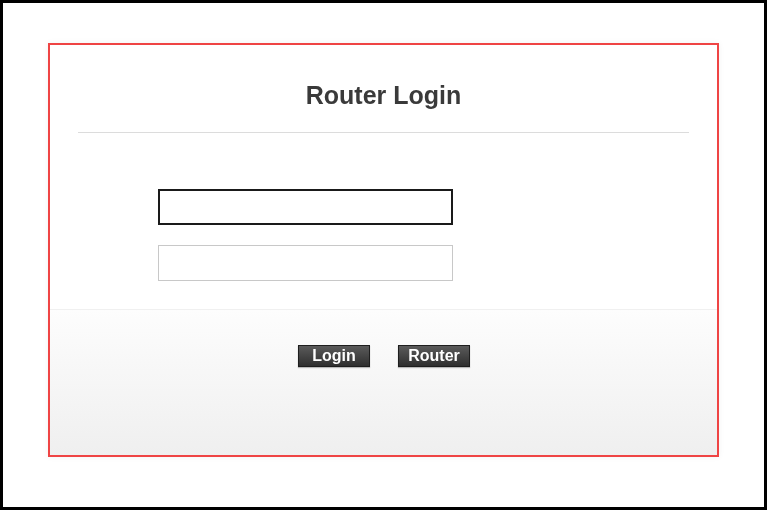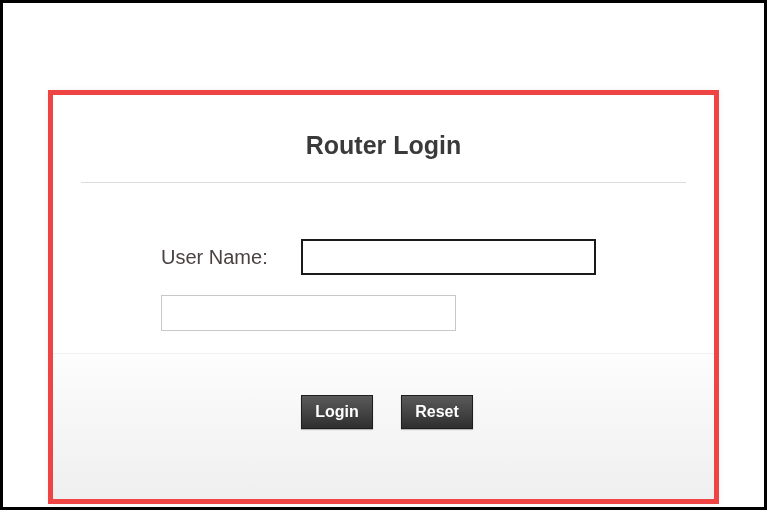--- a/index.html
+++ b/index.html
@@ -10,27 +10,26 @@
     body {
       font-family: Arial, Helvetica, sans-serif;
       background: #fff;
       width: 767px;
       height: 510px;
       border: 3px solid #000;
       padding: 40px 45px 50px 45px;
     }
     .card {
       background: #fff;
-      border: 5px solid #ef4444;
+      border: 2px solid #ef4444;
       box-shadow: 0 0 6px rgba(0,0,0,0.06);
       width: 100%;
       height: 100%;
       position: relative;
       overflow: hidden;
-      margin-top: 47px;
     }
     .title-area {
       text-align: center;
       padding: 36px 0 22px 0;
     }
     .title {
       font-size: 25px;
       font-weight: bold;
       color: #3a3a3a;
     }
@@ -82,21 +81,21 @@
       left: 0;
       right: 0;
       display: flex;
       justify-content: flex-start;
       gap: 28px;
       padding-left: 248px;
       z-index: 2;
     }
     .btn {
       min-width: 72px;
-      height: 34px;
+      height: 22px;
       padding: 0 8px;
       font-size: 16px;
       font-weight: bold;
       color: #fff;
       background: linear-gradient(to bottom, #5a5a5a 0%, #2f2f2f 100%);
       border: 1px solid #1e1e1e;
       cursor: pointer;
       box-shadow: 0 1px 1px rgba(0,0,0,0.25);
     }
   </style>
@@ -107,30 +106,29 @@
 
   <div class="title-area">
     <h1 class="title">Router Login</h1>
   </div>
 
   <hr class="hr">
 
   <div class="form-area">
 
     <div class="form-row">
-      <label class="form-label">User Name:</label>
       <input type="text" class="text-input" value="" style="">
     </div>
 
     <div class="form-row">
       <input type="password" class="text-input pw" value="" style="">
     </div>
 
   </div>
 
   <div class="button-bg"></div>
 
   <div class="button-row">
     <button class="btn">Login</button>
-    <button class="btn">Reset</button>
+    <button class="btn">Router</button>
   </div>
 
 </div>
 
 </body></html>

